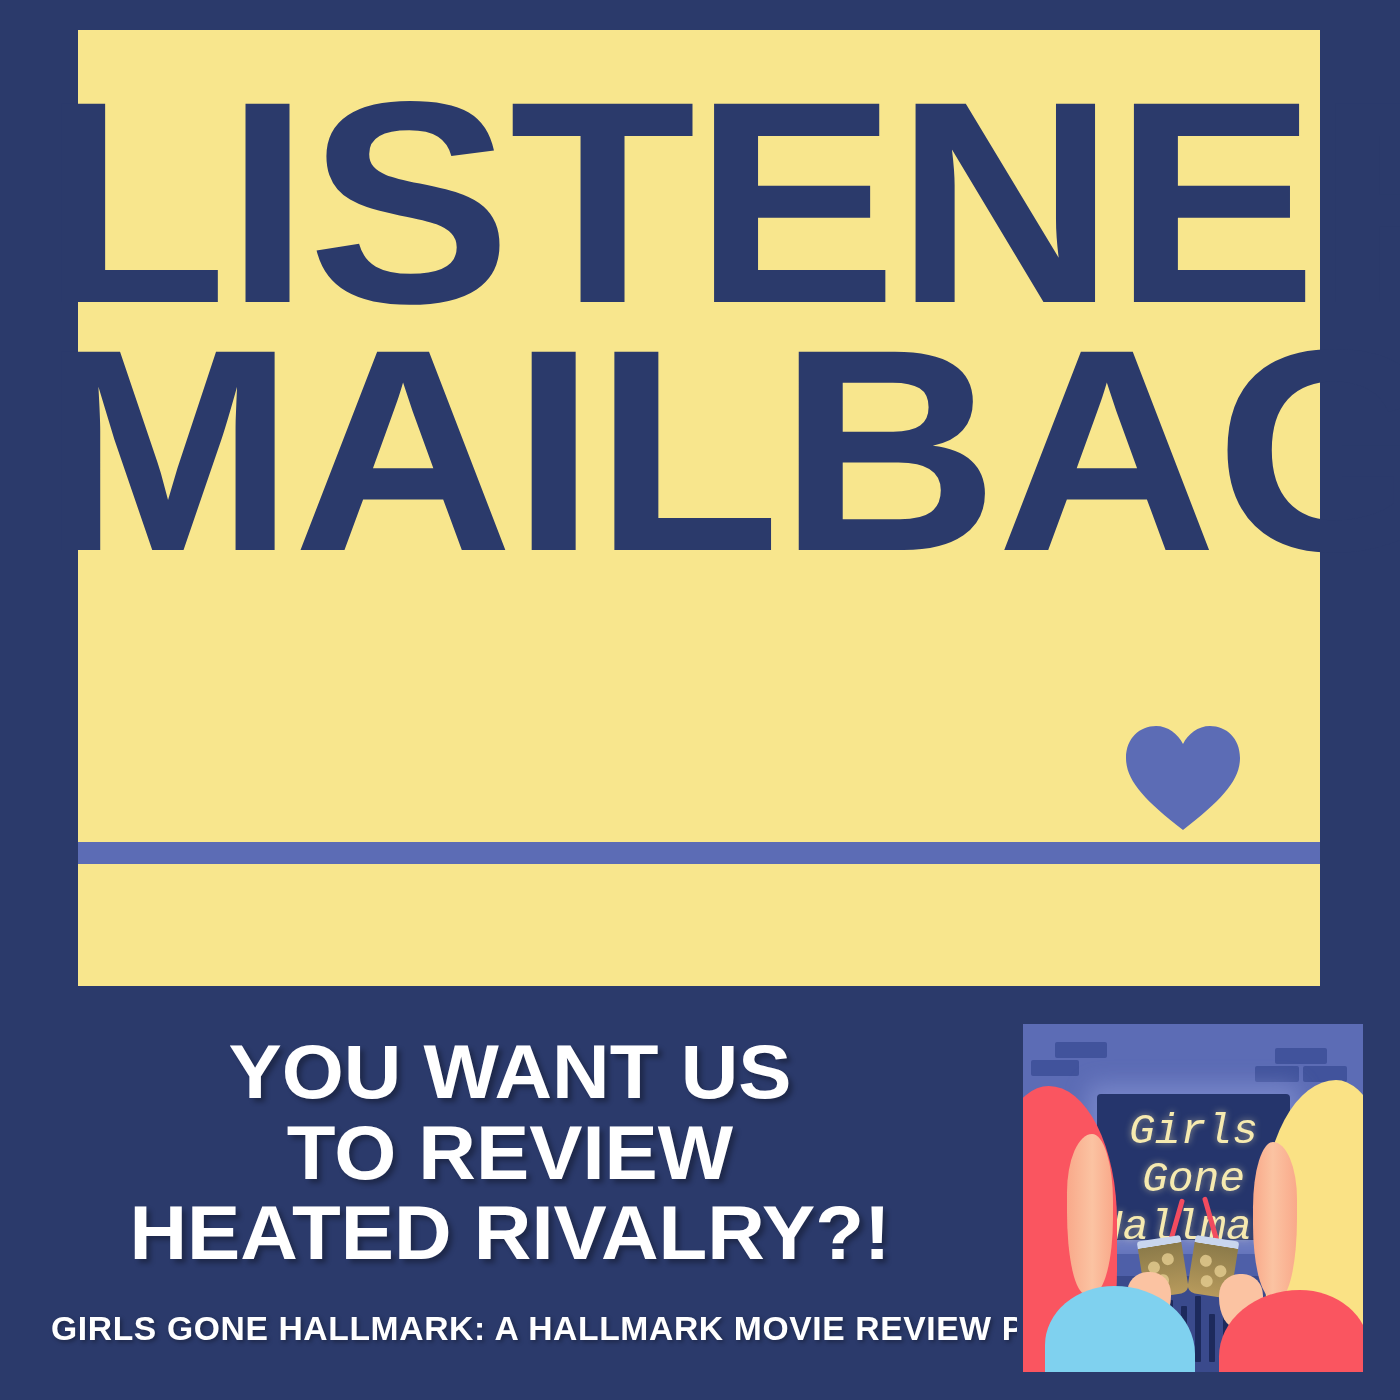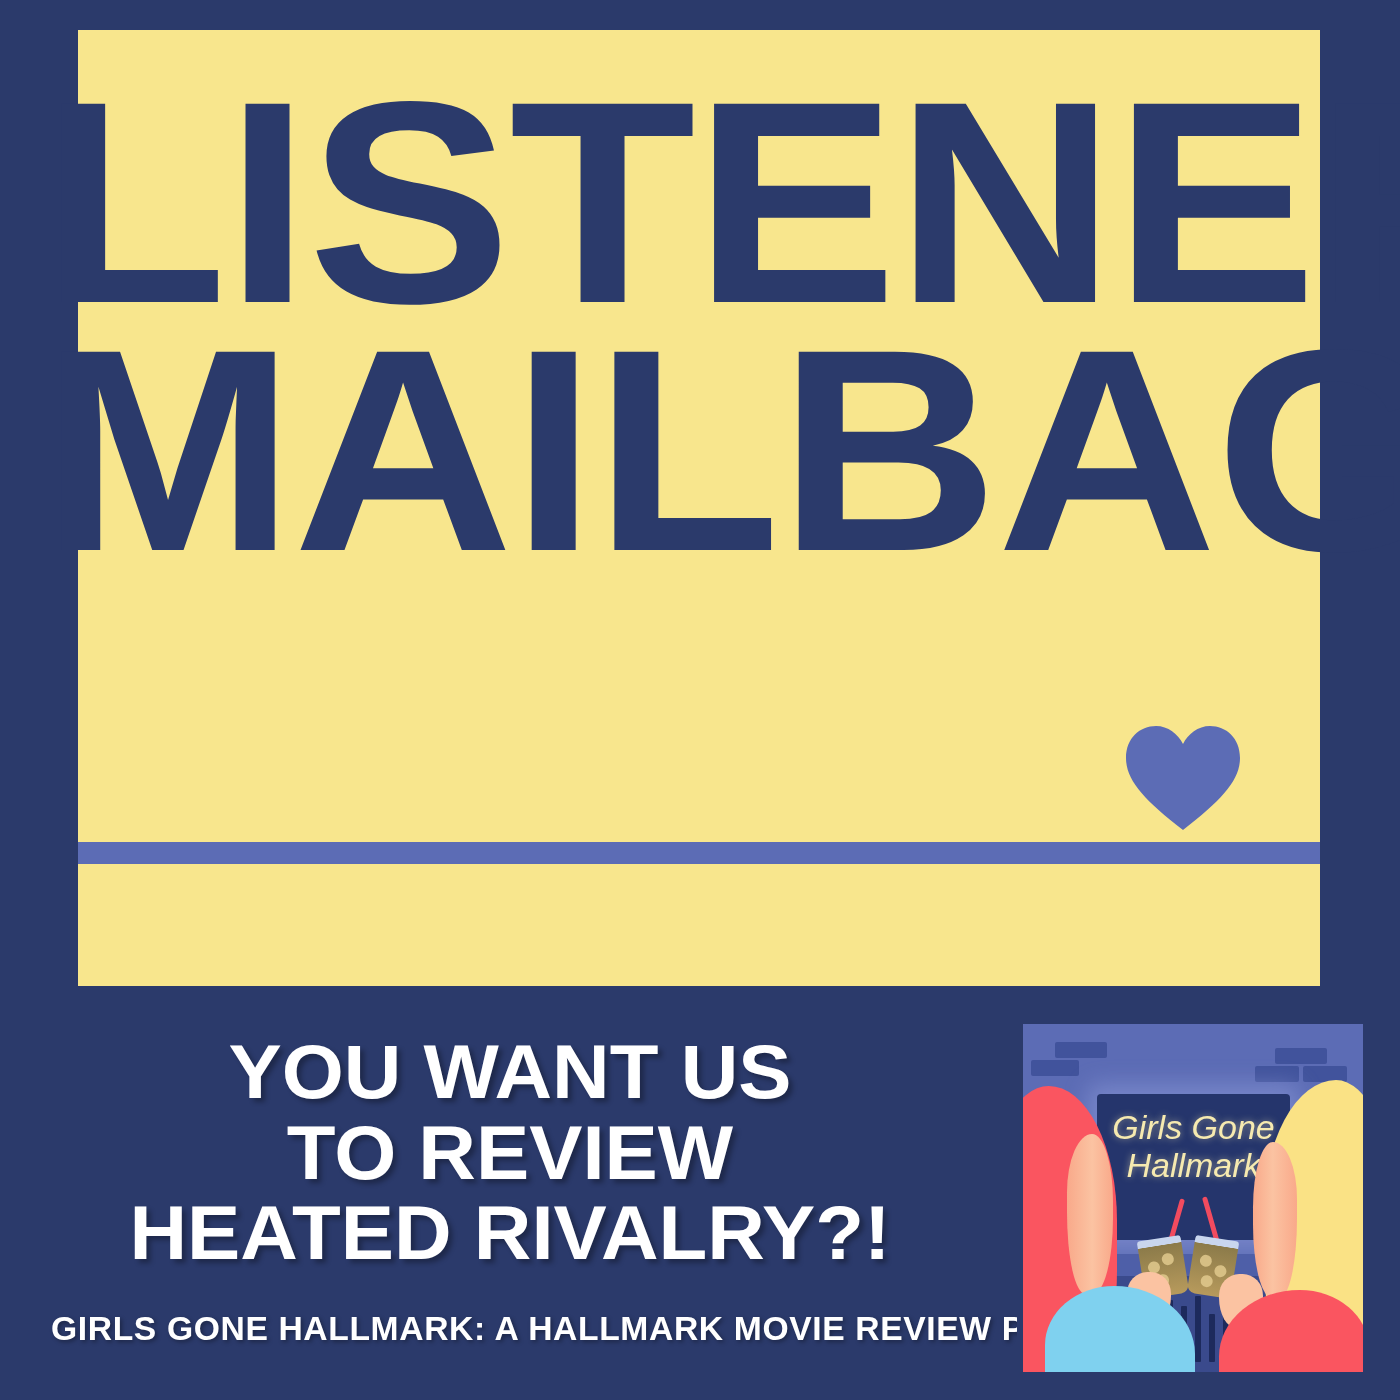--- a/index.html
+++ b/index.html
@@ -144,23 +144,23 @@
     background: #25356c;
     border-radius: 4px;
     box-shadow: 0 0 22px 10px rgba(150,165,225,0.45);
   }
   .tv-script {
     position: absolute;
     left: 0; top: 14px;
     width: 100%;
     text-align: center;
     color: #f6eab0;
-    font-family: Liberation Sans, sans-serif;
+    font-family: Liberation Mono, monospace;
     font-style: italic;
-    font-size: 34px;
+    font-size: 43px;
     line-height: 1.12;
     text-shadow: 0 0 7px rgba(246,234,176,0.55);
   }
   .tv-script span { display: block; }
   .shelf {
     position: absolute;
     left: 0; bottom: 0;
     width: 100%; height: 96px;
     background: #3a4a8c;
   }

